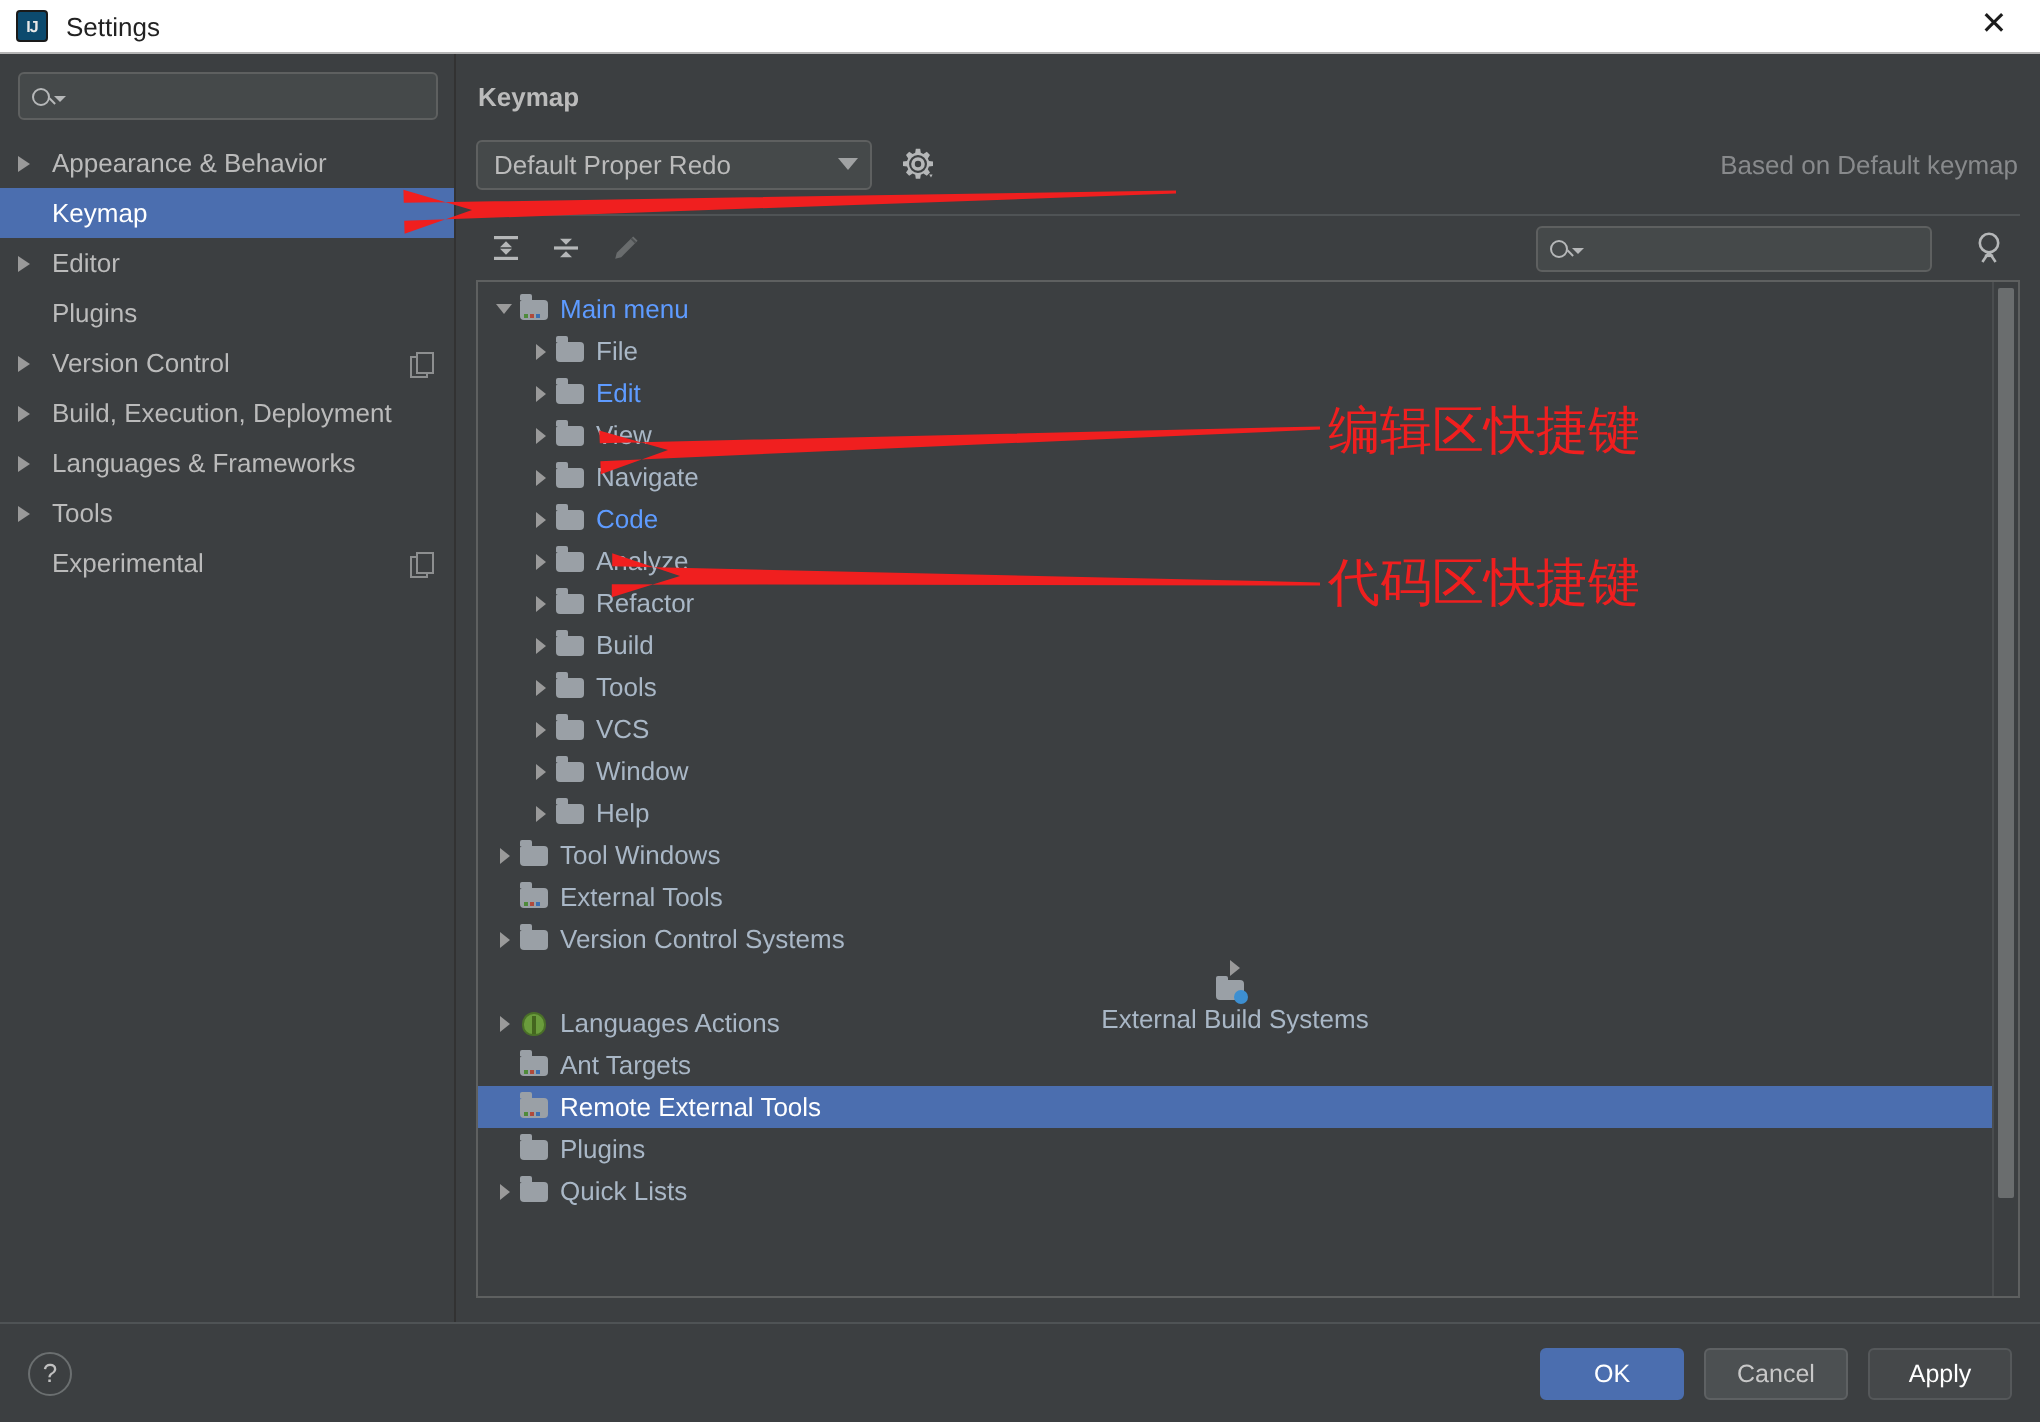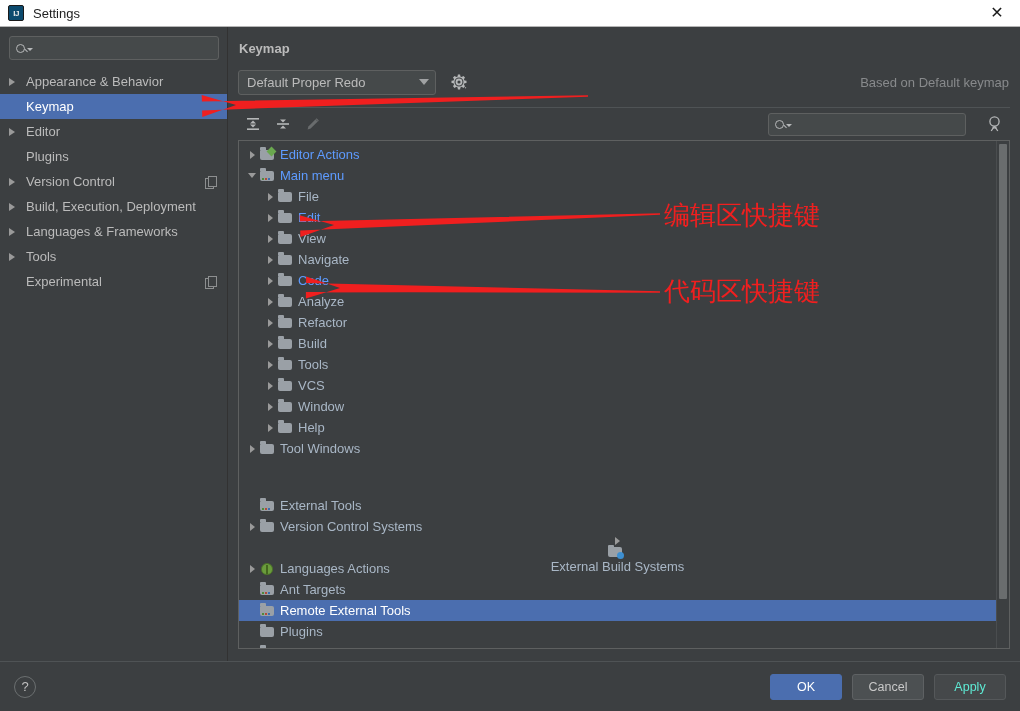--- a/index.html
+++ b/index.html
@@ -354,21 +354,21 @@
     min-width: 72px; height: 26px;
     border-radius: 3px;
     font-size: 12.5px;
     display: flex; align-items: center; justify-content: center;
     cursor: pointer;
     padding: 0 14px;
     font-family: "Liberation Sans", sans-serif;
   }
   .btn.primary { background: #4b6eaf; border: 1px solid #4b6eaf; color: #ffffff; }
   .btn.normal  { background: #4c5052; border: 1px solid #5e6163; color: #c8c8c8; }
-  .btn.disabled{ background: #45484a; border: 1px solid #55585a; color: #5eead4; }
+  .btn.disabled{ background: #45484a; border: 1px solid #55585a; color: #ffffff; }
 
   
   .overlay {
     position: absolute;
     left: 0; top: 0; width: 828px; height: 711px;
     pointer-events: none;
     z-index: 10;
   }
 </style>
 </head>
@@ -500,31 +500,20 @@
             <path d="M9.5 11.1 L6.2 16 M9.5 11.1 L12.8 16" stroke="#b5b7b8" stroke-width="1.3" fill="none"></path>
             <path d="M7.4 12.9 L11.6 12.9" stroke="#b5b7b8" stroke-width="1.3"></path>
           </svg>
         </div>
       </div>
 
       <div class="tree-wrap">
         <div class="tree">
             <div class="tnode" style="padding-left: 6px;">
               <span class="tarrow">
-                <span class="tri-r"></span>
-              </span>
-              <span class="ticon">
-                <span class="folder">
-                  <span style="position: absolute; right: -1px; top: -2px; width: 7px; height: 7px; background: rgb(106, 168, 79); transform: rotate(45deg);"></span>
-                </span>
-              </span>
-              <span class="tlabel blue">Editor Actions</span>
-            </div>
-            <div class="tnode" style="padding-left: 6px;">
-              <span class="tarrow">
                 <span class="tri-d"></span>
               </span>
               <span class="ticon">
                 <span class="folder">
                   <span class="dots">
                     <i style="background: rgb(78, 138, 58);"></i>
                     <i style="background: rgb(176, 74, 58);"></i>
                     <i style="background: rgb(58, 111, 176);"></i>
                   </span>
                 </span>
@@ -641,21 +630,21 @@
             </div>
             <div class="tnode" style="padding-left: 6px;">
               <span class="tarrow">
                 <span class="tri-r"></span>
               </span>
               <span class="ticon">
                 <span class="folder"></span>
               </span>
               <span class="tlabel gray">Tool Windows</span>
             </div>
-            <div class="tnode" style="padding-left: 6px; margin-top: 36px;">
+            <div class="tnode" style="padding-left: 6px;">
               <span class="tarrow"></span>
               <span class="ticon">
                 <span class="folder">
                   <span class="dots">
                     <i style="background: rgb(78, 138, 58);"></i>
                     <i style="background: rgb(176, 74, 58);"></i>
                     <i style="background: rgb(58, 111, 176);"></i>
                   </span>
                 </span>
               </span>

